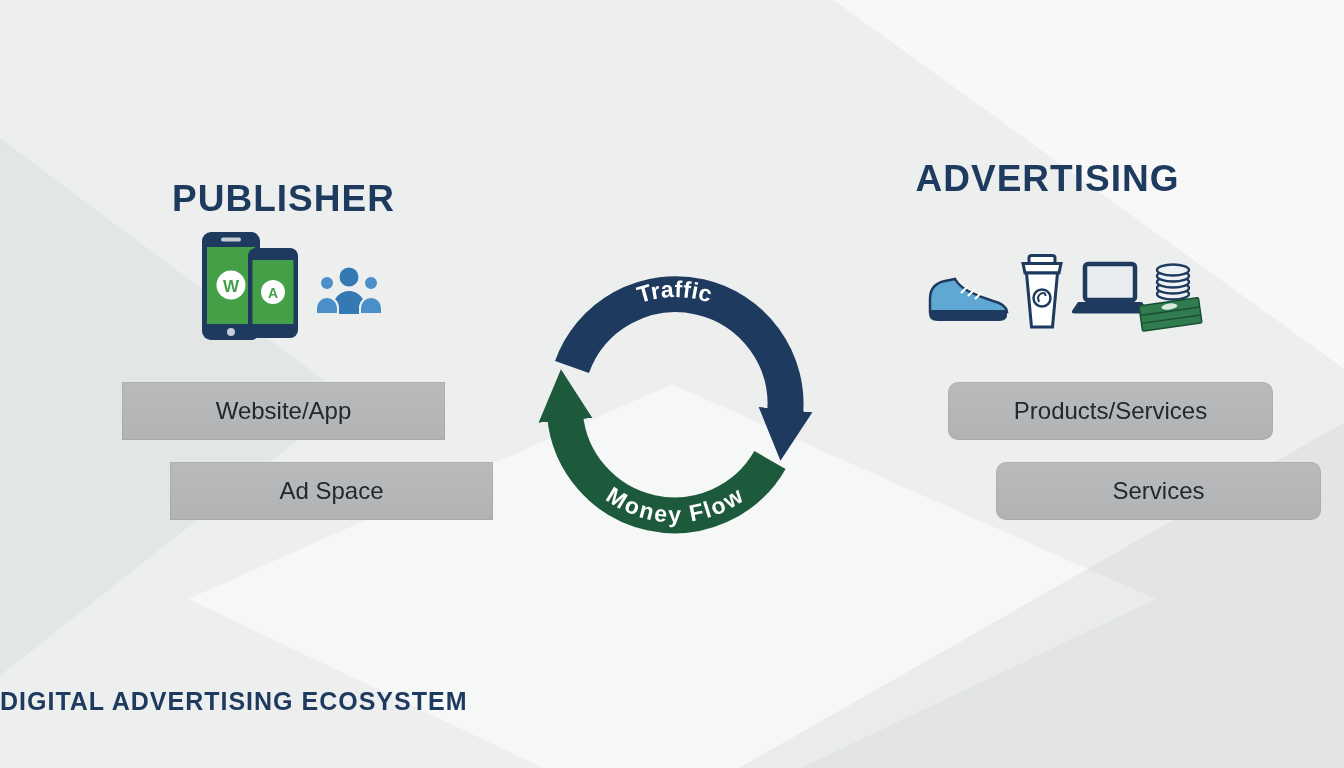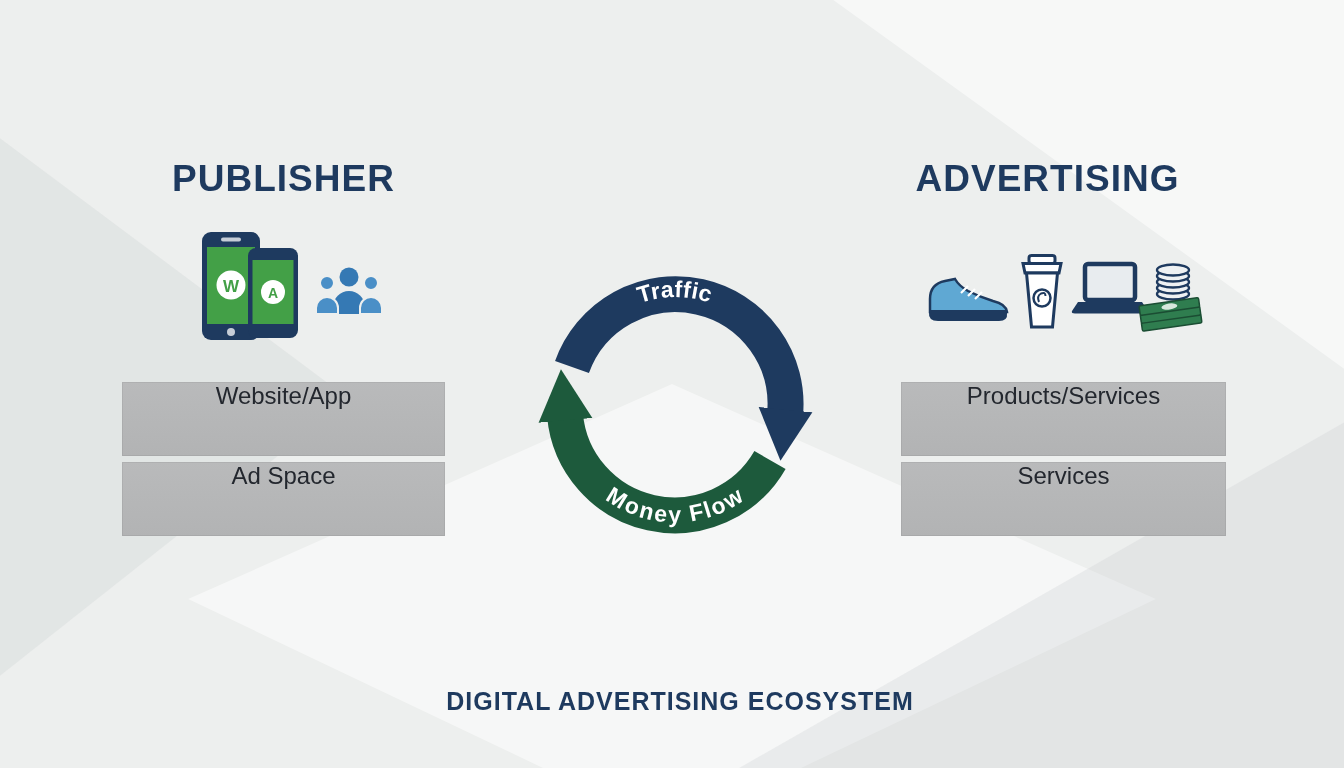--- a/index.html
+++ b/index.html
@@ -9,53 +9,53 @@
 
   .stage { position:relative; width:1344px; height:768px; background:var(--bg,#edefee); overflow:hidden; }
 
   .bg-shape { position:absolute; inset:0; pointer-events:none; }
   .s1 { clip-path:polygon(62% 0, 100% 0, 100% 48%); background:rgba(255,255,255,0.55); }
   .s2 { clip-path:polygon(0 18%, 26% 52%, 0 88%); background:rgba(203,207,210,0.30); }
   .s3 { clip-path:polygon(50% 50%, 86% 78%, 50% 108%, 14% 78%); background:rgba(255,255,255,0.50); }
   .s4 { clip-path:polygon(100% 55%, 100% 100%, 55% 100%); background:rgba(200,204,207,0.28); }
 
   .party-title { position:absolute; top:160px; font-size:37px; font-weight:700; color:var(--navy); text-align:center; letter-spacing:1px; line-height:1; }
-  .pub-title { left:122px; width:323px; }
+  .pub-title { left:122px; width:323px;margin-top:20px; }
   .adv-title { left:885px; width:325px; }
 
   .icons-svg { position:absolute; }
   .pub-icons { left:198px; top:230px; }
   .adv-icons { left:915px; top:248px; }
 
-  .info-box { position:absolute; height:74px; background:linear-gradient(var(--box-bg), #b2b3b4); display:flex; justify-content:center; font-size:24px; color:var(--box-text); box-shadow:inset 0 0 0 1px rgba(0,0,0,0.05); }
+  .info-box { position:absolute; height:58px; background:linear-gradient(var(--box-bg), #b2b3b4); display:flex; align-items:center; justify-content:center; font-size:24px; color:var(--box-text); box-shadow:inset 0 0 0 1px rgba(0,0,0,0.05); }
   .pb { left:122px; width:323px; }
-  .ab { left:901px; width:325px; }
+  .ab { left:948px; width:325px;border-radius:10px; }
   .row1 { top:382px; }
-  .row2 { top:462px; }
+  .row2 { top:462px;margin-left:48px; }
 
   .flow-svg { position:absolute; left:495px; top:245px; }
   .arc { fill:none; stroke-width:36; }
   .arc-navy { stroke:var(--navy); }
   .arc-green { stroke:var(--green); }
   .fill-navy { fill:var(--navy); }
   .stroke-navy { stroke:var(--navy); }
   .fill-green { fill:var(--green); }
   .fill-screen { fill:var(--screen-green); }
   .fill-people { fill:var(--people-blue); }
   .fill-people-dark { fill:var(--people-blue-dark); }
   .sep { stroke:var(--bg); stroke-width:2; }
   .fill-shoe { fill:var(--shoe-blue); }
   .fill-money { fill:var(--money-green); }
   .stroke-money-dark { stroke:var(--money-green-dark); stroke-width:1.5; }
 
   .flow-label { fill:#ffffff; font-size:23px; font-weight:700; letter-spacing:1px; dominant-baseline:middle; }
   .phone-letter { fill:var(--screen-green); font-size:17px; font-weight:700; }
   .phone-letter.sm { font-size:14px; }
 
-  .caption { position:absolute; left:16px; right:0; top:687px; text-align:center; font-size:25px; font-weight:700; letter-spacing:1px; color:var(--navy); }
+  .caption { position:absolute; left:0; right:0; top:687px; font-size:25px; font-weight:700; letter-spacing:1px; color:var(--navy); }
 </style>
 </head>
 <body>
 
 <div class="stage">
 
   <div class="bg-shape s1"></div>
   <div class="bg-shape s2"></div>
   <div class="bg-shape s3"></div>
   <div class="bg-shape s4"></div>

